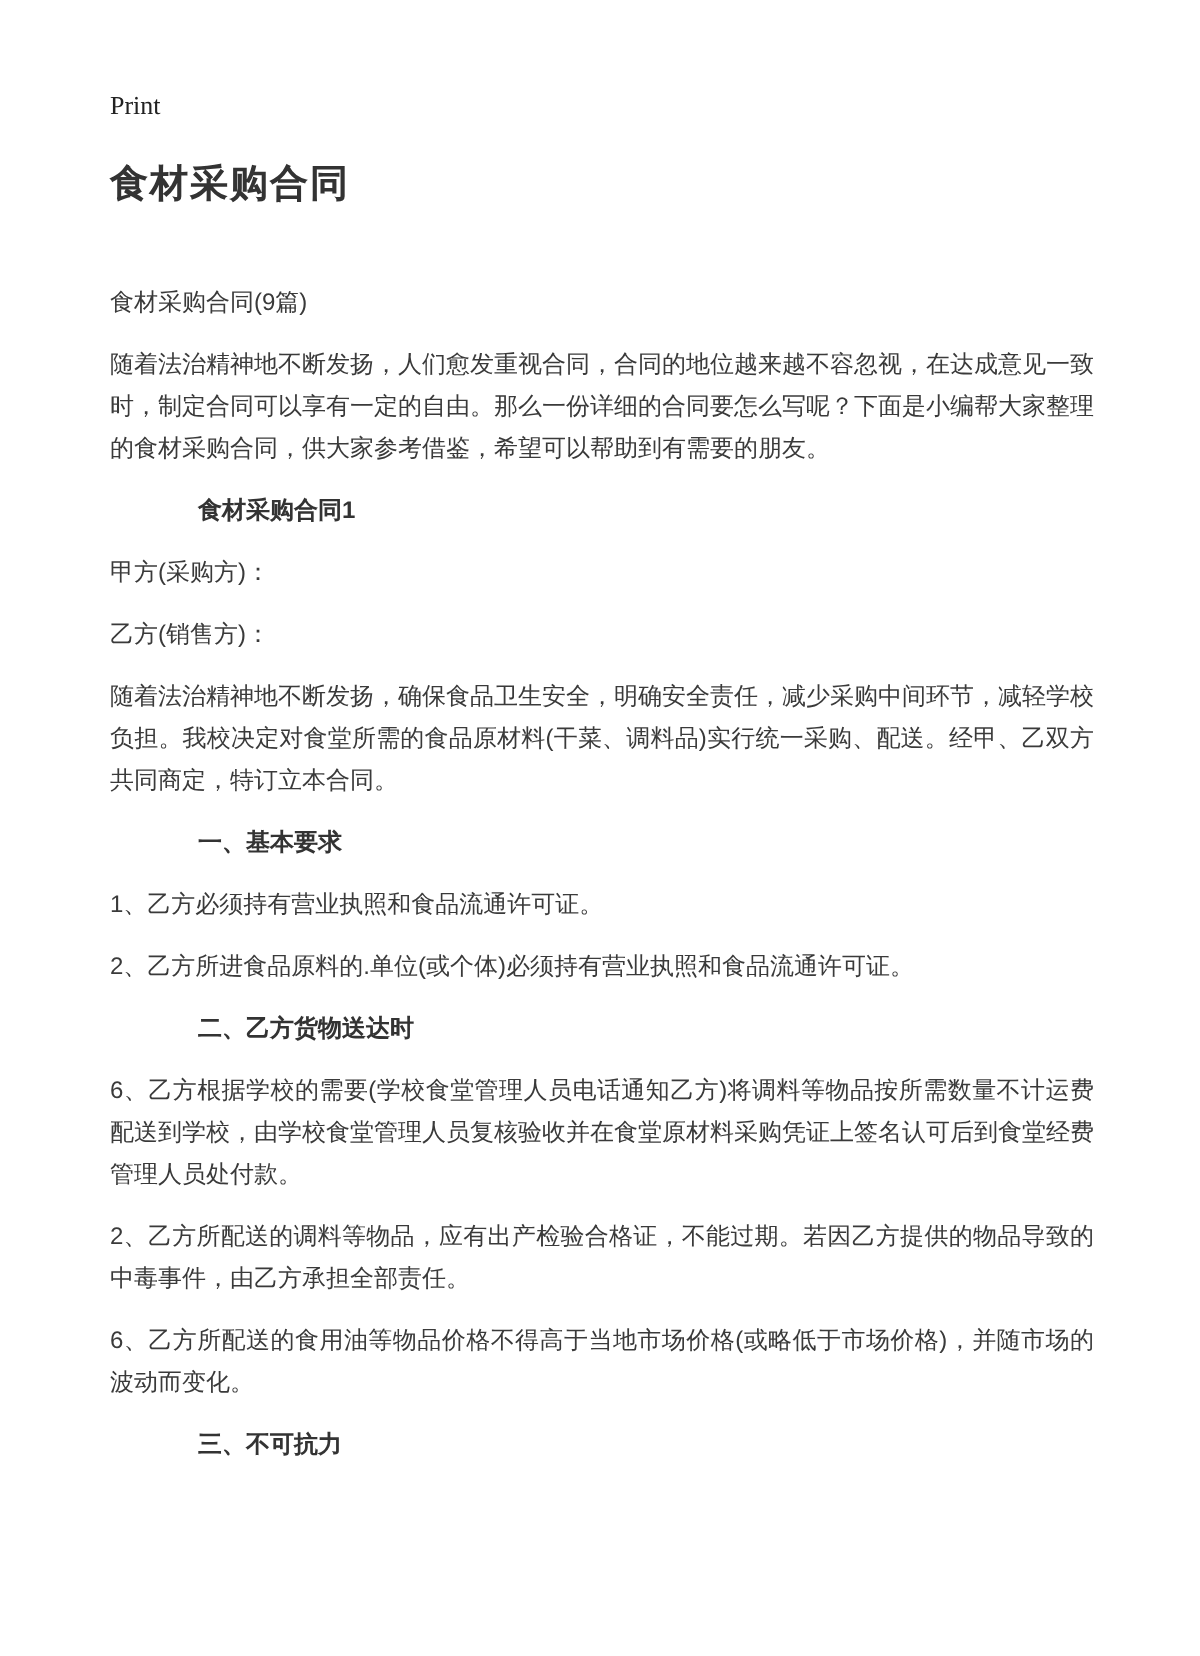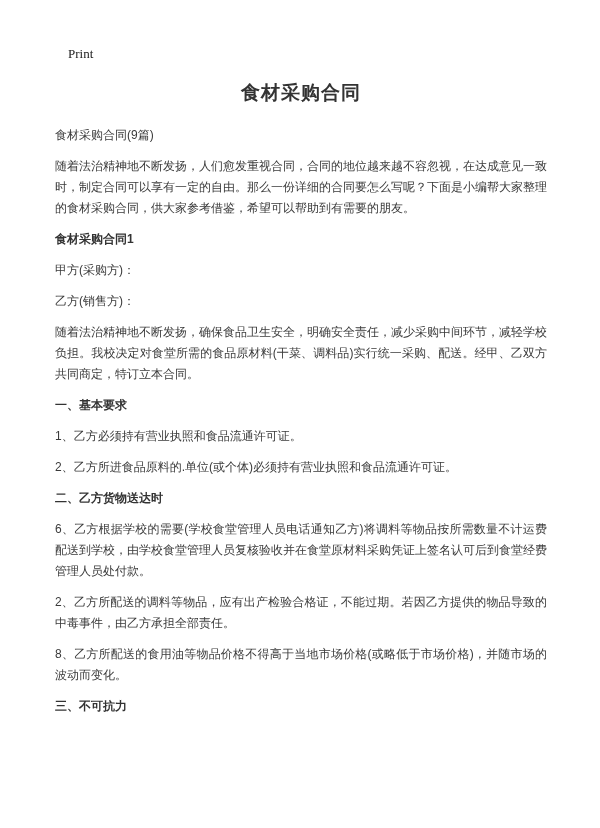--- a/index.html
+++ b/index.html
@@ -18,43 +18,44 @@
     box-sizing: border-box;
     width: 600px;
     height: 828px;
     padding: 44px 53px 0 55px;
     background: #ffffff;
   }
   .print-link {
     font-family: "Liberation Serif", serif;
     font-size: 13px;
     color: #222222;
-    margin: 0 0 18px 13px;
+    margin: 0 0 18px 0;
     display: inline-block;
     cursor: pointer;
   }
   h1.doc-title {
     font-size: 19px;
     font-weight: bold;
     color: #333333;
-    text-align: center;
-    margin: 0 0 19px 0;
+    text-align: left;
+    margin: 0 0 36px 0;
     letter-spacing: 1px;
   }
   .blk {
     font-size: 12px;
     line-height: 21px;
     margin: 0 0 10px 0;
     text-align: justify;
     word-break: break-all;
   }
   .blk-h {
     font-weight: bold;
     color: #333333;
     margin-top: 4px;
+    margin-left: 44px;
   }
 </style>
 </head>
 <body>
 
 <div class="page">
 
   <div class="print-link">Print</div>
 
   <h1 class="doc-title">食材采购合同</h1>
@@ -65,17 +66,17 @@
     <div class="blk blk-h">食材采购合同1</div>
     <div class="blk blk-p">甲方(采购方)：</div>
     <div class="blk blk-p">乙方(销售方)：</div>
     <div class="blk blk-p">随着法治精神地不断发扬，确保食品卫生安全，明确安全责任，减少采购中间环节，减轻学校负担。我校决定对食堂所需的食品原材料(干菜、调料品)实行统一采购、配送。经甲、乙双方共同商定，特订立本合同。</div>
     <div class="blk blk-h">一、基本要求</div>
     <div class="blk blk-p">1、乙方必须持有营业执照和食品流通许可证。</div>
     <div class="blk blk-p">2、乙方所进食品原料的.单位(或个体)必须持有营业执照和食品流通许可证。</div>
     <div class="blk blk-h">二、乙方货物送达时</div>
     <div class="blk blk-p">6、乙方根据学校的需要(学校食堂管理人员电话通知乙方)将调料等物品按所需数量不计运费配送到学校，由学校食堂管理人员复核验收并在食堂原材料采购凭证上签名认可后到食堂经费管理人员处付款。</div>
     <div class="blk blk-p">2、乙方所配送的调料等物品，应有出产检验合格证，不能过期。若因乙方提供的物品导致的中毒事件，由乙方承担全部责任。</div>
-    <div class="blk blk-p">8、乙方所配送的食用油等物品价格不得高于当地市场价格(或略低于市场价格)，并随市场的波动而变化。</div>
+    <div class="blk blk-p">6、乙方所配送的食用油等物品价格不得高于当地市场价格(或略低于市场价格)，并随市场的波动而变化。</div>
     <div class="blk blk-h">三、不可抗力</div>
   </div>
 
 </div>
 
 </body></html>

